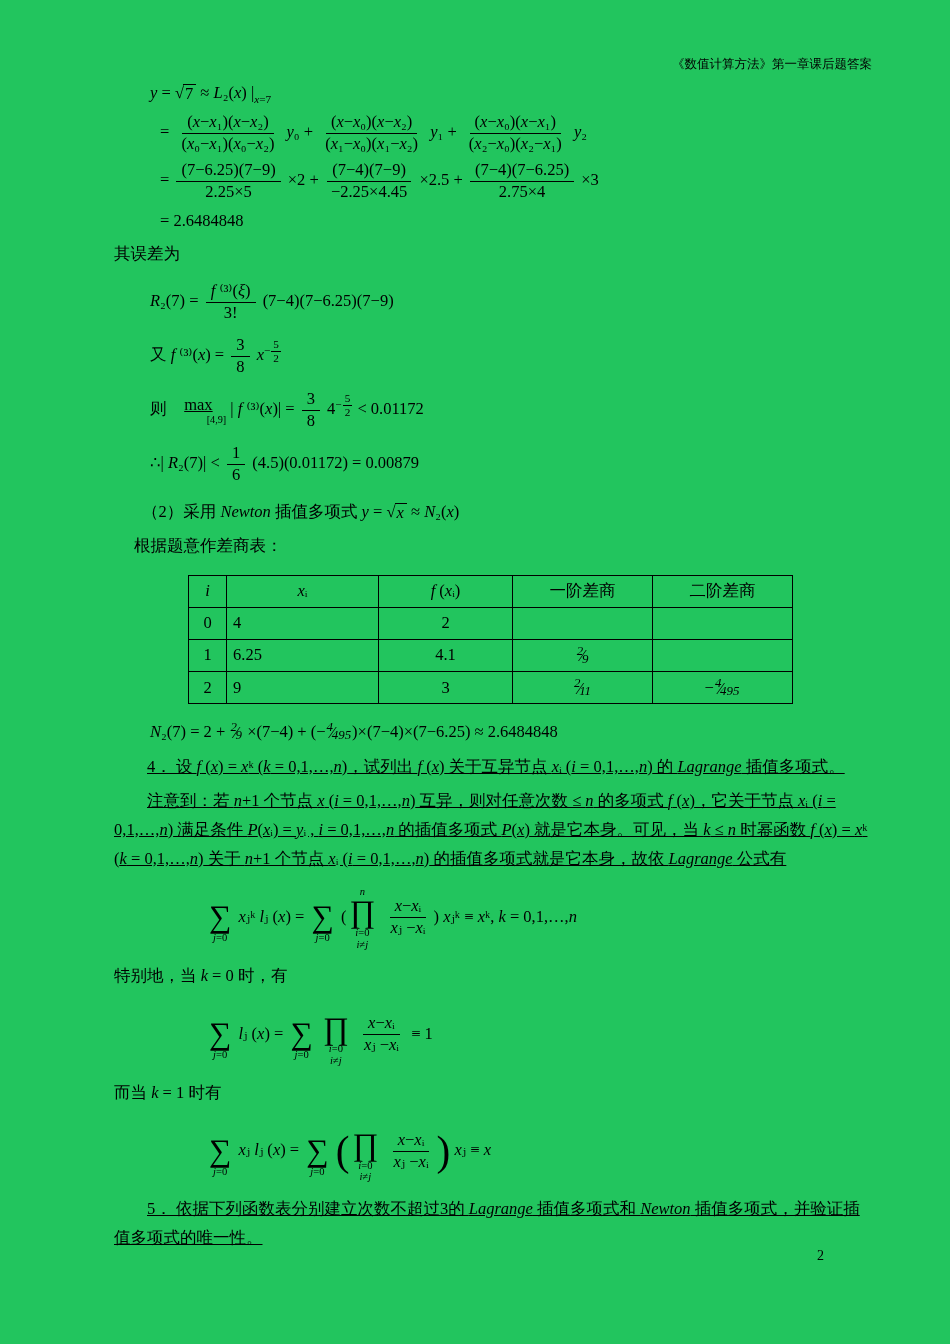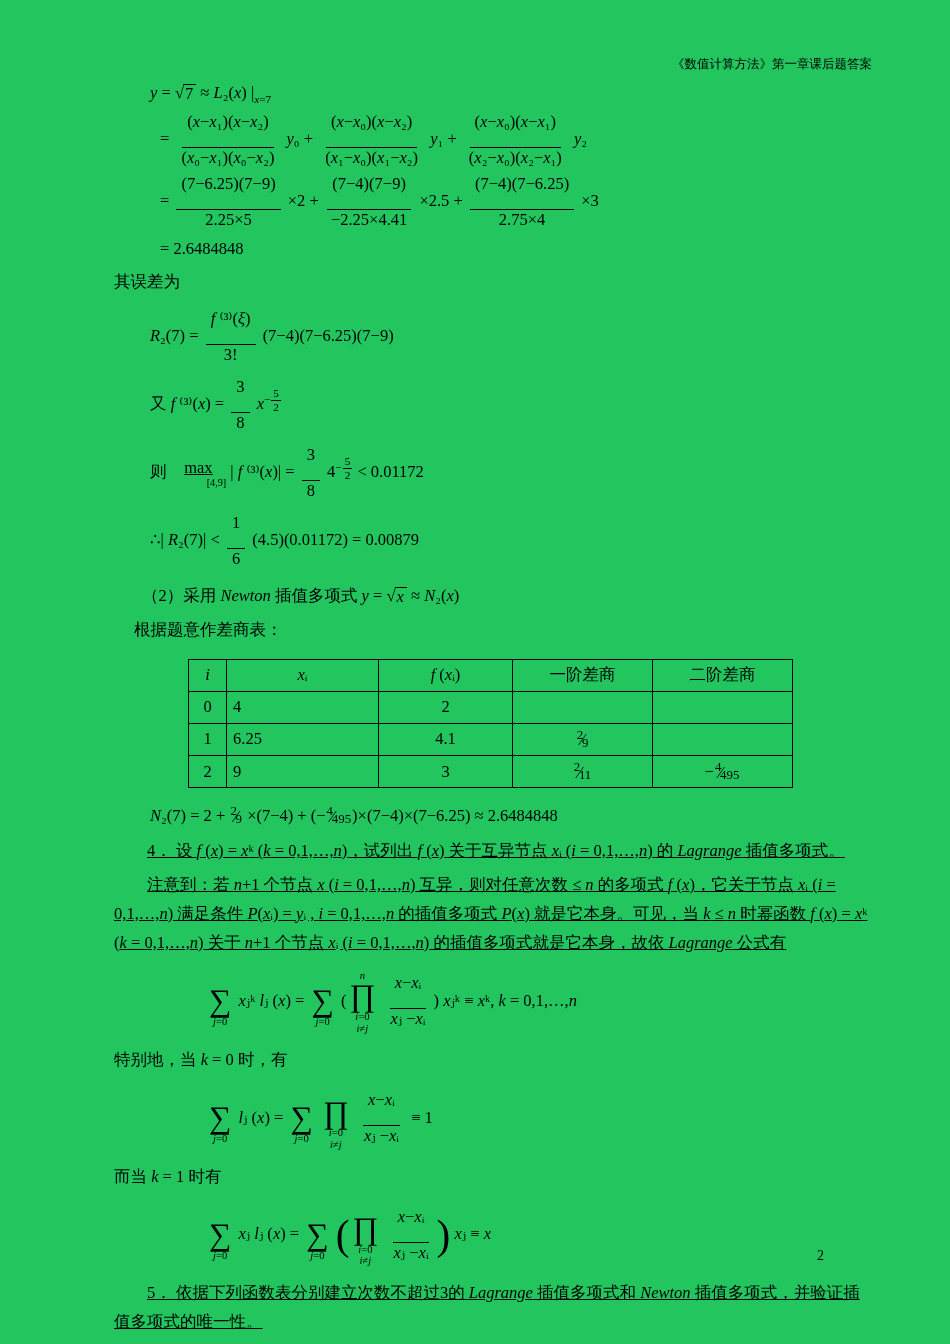--- a/index.html
+++ b/index.html
@@ -18,39 +18,39 @@
   .fline { margin:7px 0 7px 36px; line-height:1.5; }
   .indent2 { margin-left:46px; }
   .sp { margin-top:13px; margin-bottom:13px; }
   .findent { margin-left:92px; margin-top:12px; margin-bottom:12px; }
   i { font-style:italic; }
 
   
   .mrun { display:inline; }
   .frac { display:inline-flex; flex-direction:column; align-items:center;
           vertical-align:middle; margin:0 3px; text-align:center; }
-  .fnum { display:block; padding:0 5px 15px; border-bottom:1px solid #000; line-height:1.15; }
+  .fnum { display:block; padding:0 5px 1px; border-bottom:1px solid #000; line-height:1.15; }
   .fden { display:block; padding:1px 5px 0; line-height:1.15; }
   .bigop { display:inline-flex; flex-direction:column; align-items:center;
            vertical-align:middle; margin:0 3px; }
   .bsym { font-size:1.9em; line-height:0.95; }
   .blim { font-size:0.64em; line-height:1.1; min-height:1em; text-align:center; }
   .bline { display:block; }
   .sqrt { display:inline-flex; vertical-align:text-bottom; }
   .rsign { line-height:1.05; }
   .rbody { border-top:1px solid #000; padding:0 3px 0 2px; line-height:1.05; margin-left:-1px; }
   .stk { display:inline-flex; flex-direction:column; align-items:center; vertical-align:middle; }
   .stm { line-height:1.1;text-decoration:underline; }
   .stb { font-size:0.62em; line-height:1.1;padding-left:36px; }
   .vsup { font-size:0.68em; vertical-align:0.55em; display:inline-block; line-height:1; }
   .vsup .frac { margin:0 1px; }
   .vsup .fnum { padding:0 2px; }
   .vsup .fden { padding:0 2px; }
   .vsub { font-size:0.68em; vertical-align:-0.45em; display:inline-block; line-height:1; }
-  .sf { display:inline-block; margin:0 1px; white-space:nowrap; }
+  .sf { display:inline-block; margin:0 1px; white-space:nowrap;font-style:italic; }
   .sfn { font-size:0.78em; vertical-align:0.5em; }
   .sfs { margin:0 -2px; }
   .sfd { font-size:0.78em; vertical-align:-0.15em; }
   .pgrp { display:inline-flex; align-items:center; vertical-align:middle; }
   .pbig { font-size:2.5em; font-weight:400; line-height:0.9; }
   .pcnt { display:inline-block; }
 
   
   .ddtable { border-collapse:collapse; table-layout:fixed; margin:14px 0 14px 74px; }
   .ddtable th, .ddtable td {
@@ -79,21 +79,21 @@
         <span class="fden"><span class="mt">(<i>x</i>₁−<i>x</i>₀)(<i>x</i>₁−<i>x</i>₂)</span></span>
       </span><span class="mt"> <i>y</i>₁ + </span><span class="frac">
         <span class="fnum"><span class="mt">(<i>x</i>−<i>x</i>₀)(<i>x</i>−<i>x</i>₁)</span></span>
         <span class="fden"><span class="mt">(<i>x</i>₂−<i>x</i>₀)(<i>x</i>₂−<i>x</i>₁)</span></span>
       </span><span class="mt"> <i>y</i>₂</span></div>
   <div class="fline indent2"><span class="mt">= </span><span class="frac">
         <span class="fnum"><span class="mt">(7−6.25)(7−9)</span></span>
         <span class="fden"><span class="mt">2.25×5</span></span>
       </span><span class="mt"> ×2 + </span><span class="frac">
         <span class="fnum"><span class="mt">(7−4)(7−9)</span></span>
-        <span class="fden"><span class="mt">−2.25×4.41</span></span>
+        <span class="fden"><span class="mt">−2.25×4.45</span></span>
       </span><span class="mt"> ×2.5 + </span><span class="frac">
         <span class="fnum"><span class="mt">(7−4)(7−6.25)</span></span>
         <span class="fden"><span class="mt">2.75×4</span></span>
       </span><span class="mt"> ×3</span></div>
   <div class="fline indent2"><span class="mt">= 2.6484848</span></div>
 
   <div class="para">其误差为</div>
 
   <div class="fline sp"><span class="mt"><i>R</i>₂(7) = </span><span class="frac">
         <span class="fnum"><span class="mt"><i>f</i> ⁽³⁾(<i>ξ</i>)</span></span>

